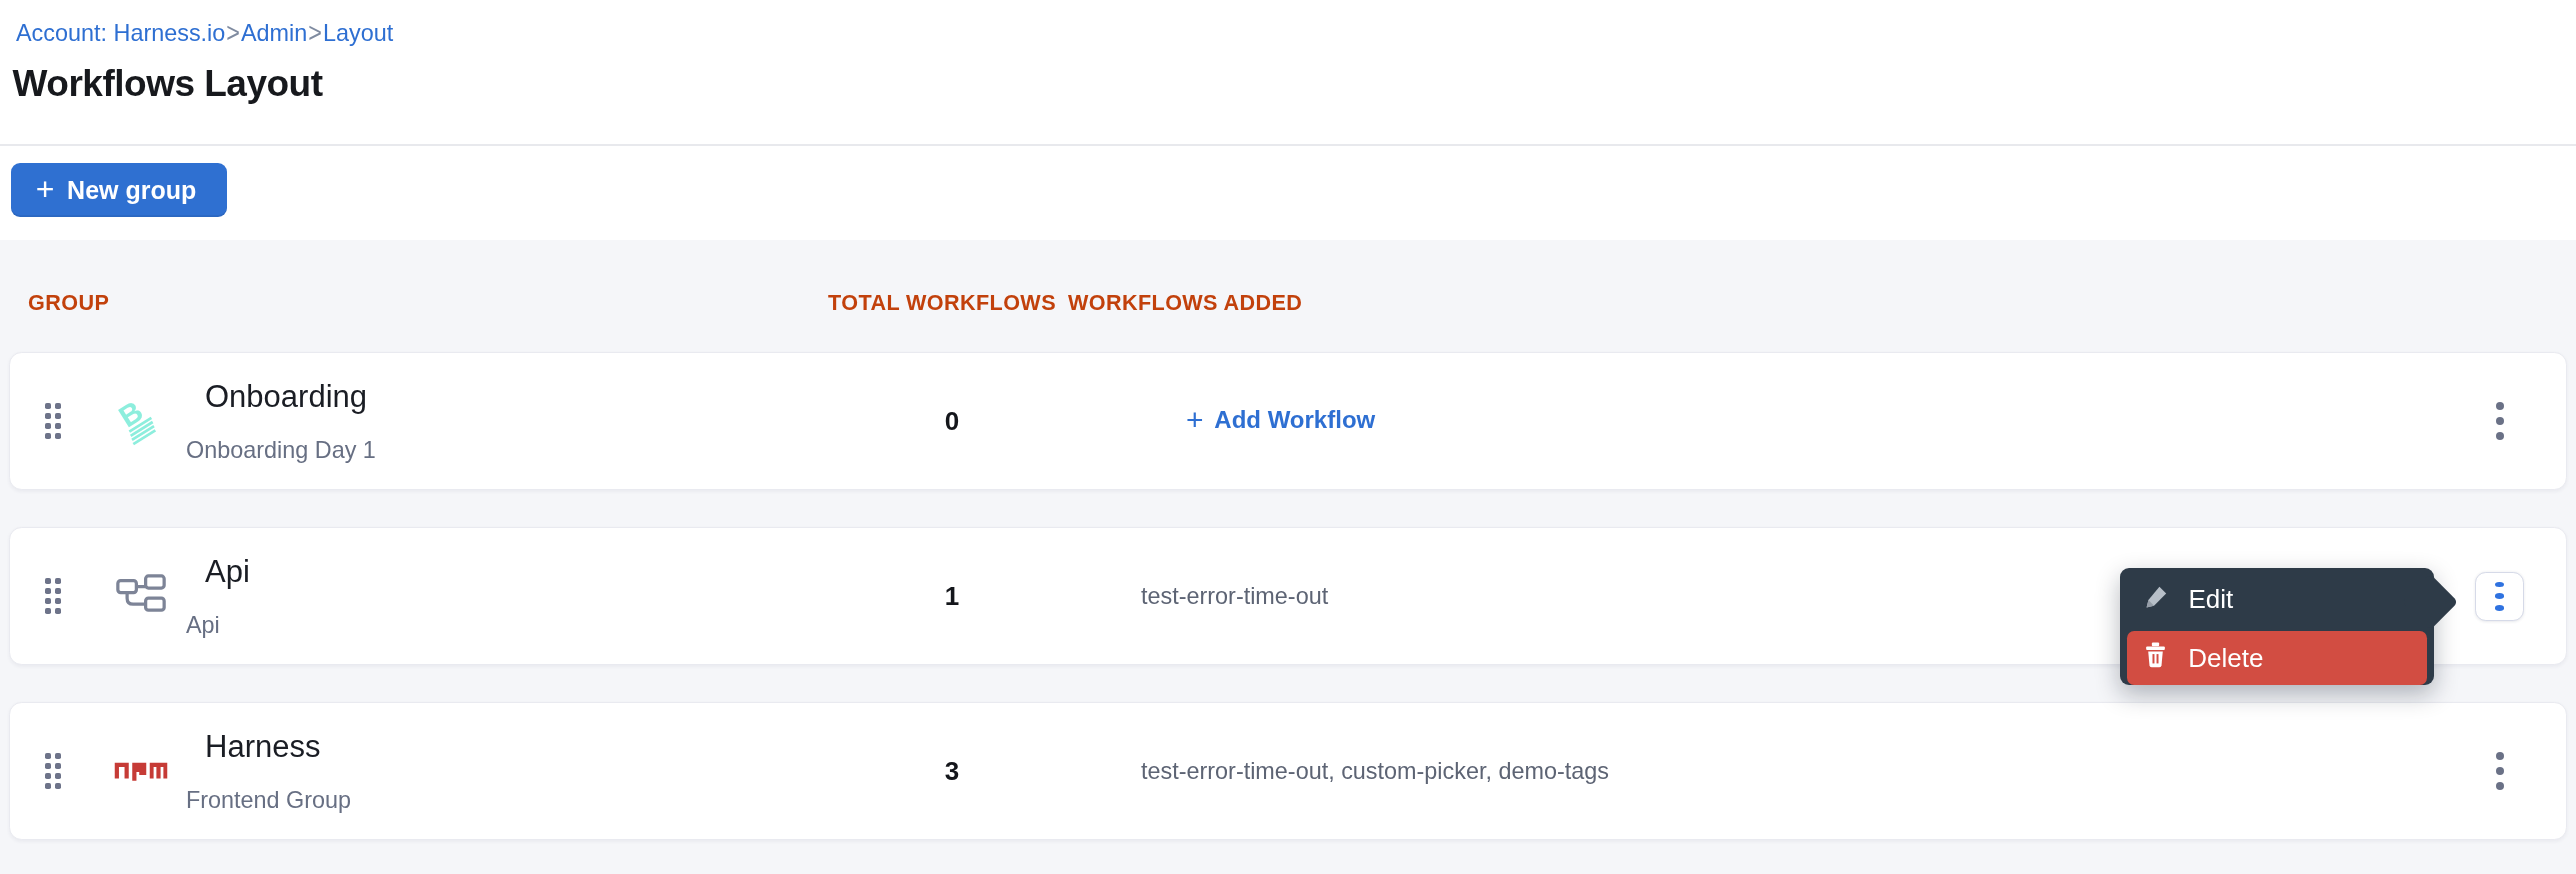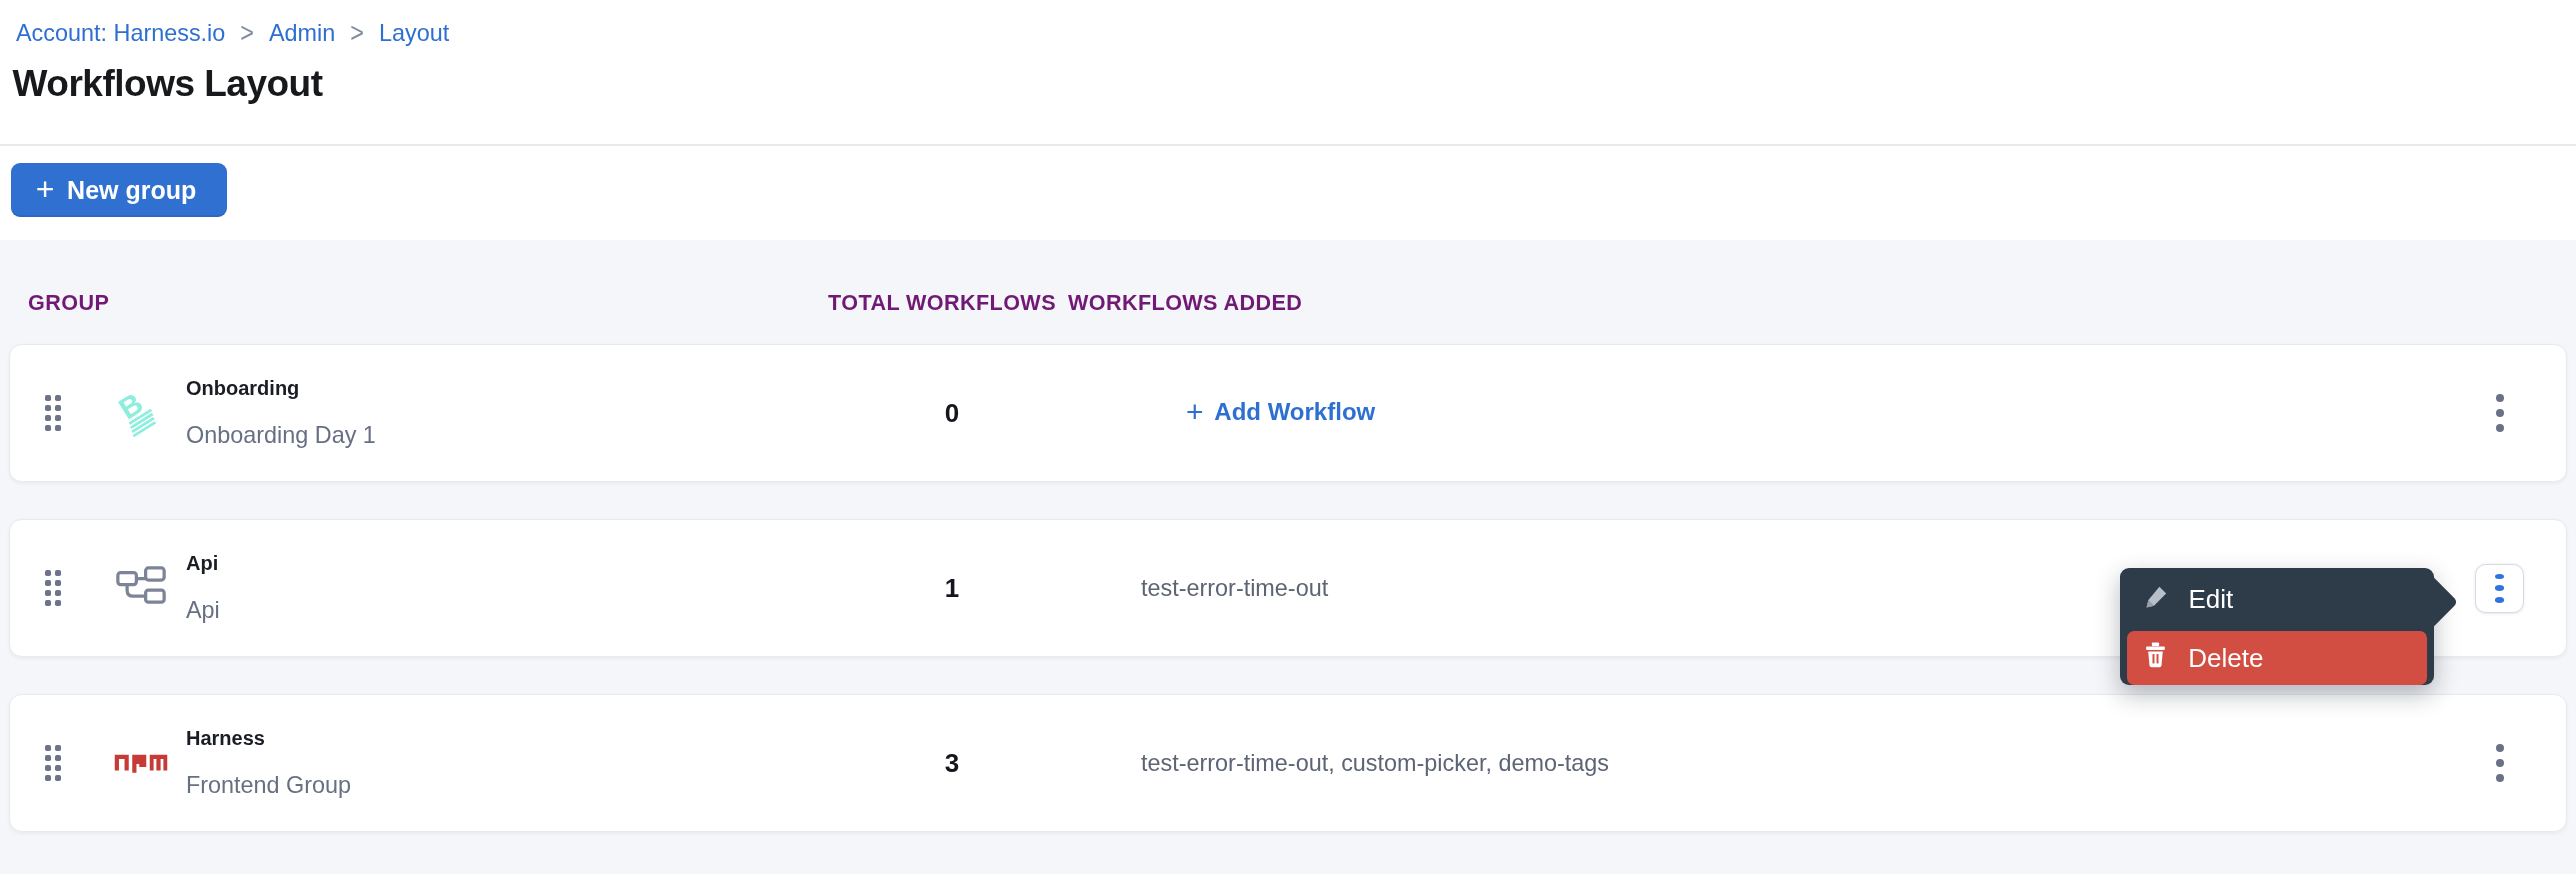--- a/index.html
+++ b/index.html
@@ -18,21 +18,21 @@
   html,body{width:2576px;height:874px;overflow:hidden;}
   body{
     font-family:"Liberation Sans", sans-serif;
     background:#ffffff;
     position:relative;
     color:var(--ink);
   }
   
   .breadcrumb{
     position:absolute;top:20px;left:16px;
-    display:flex;align-items:center;gap:15px;
+    display:flex;align-items:center;gap:1px;
     font-size:23.4px;
   }
   .crumb{color:var(--blue);text-decoration:none;cursor:pointer;}
   .crumb-sep{color:#7f8ba0;font-size:23.4px;transform:scaleY(1.15);}
   .page-title{
     position:absolute;top:63px;left:12.6px;
     font-size:37px;font-weight:700;letter-spacing:-0.5px;color:#17191d;text-align:center;
   }
   .top-divider{
     position:absolute;top:144px;left:0;width:100%;height:1.8px;background:#e8e9ed;
@@ -50,42 +50,42 @@
   .new-group-btn .plus{font-size:32px;font-weight:400;line-height:1;margin-top:-2.7px;}
   
   .table-area{
     position:absolute;top:240px;left:0;right:0;bottom:0;
     background:var(--band);
     padding:49px 9px 0 9px;
   }
   .thead{
     display:grid;
     grid-template-columns:807px 252px auto;
-    font-size:21.6px;font-weight:700;letter-spacing:0.4px;color:#701a75;
-    margin-bottom:28px;line-height:27px;
+    font-size:21.6px;font-weight:700;letter-spacing:0.4px;color:#c2410c;
+    margin-bottom:36px;line-height:27px;
   }
   .thead .h-group{padding-left:19px;}
   .thead .h-total{text-align:center;}
   .card{
     background:#fff;border:0.9px solid var(--card-border);border-radius:12.6px;
     height:138px;margin-bottom:37px;
     display:grid;
     grid-template-columns:86px 90px 640px 252px 1fr 133px;
     align-items:center;
     box-shadow:0 1.8px 3.6px rgba(30,40,70,.05);
     position:relative;
   }
   .c-handle{display:flex;justify-content:center;}
   .drag-handle{
     display:grid;grid-template-columns:repeat(2,5.4px);grid-auto-rows:5.4px;gap:4.5px;
     cursor:grab;padding:5.4px;
   }
   .drag-handle i{width:5.4px;height:5.4px;background:#6d7389;border-radius:1.8px;}
   .c-icon{display:flex;justify-content:center;align-items:center;}
-  .c-name .name{font-size:20px;font-weight:700;color:#1a1d24;}
+  .c-name .name{font-size:31px;font-weight:400;color:#1a1d24;margin-left:19px;}
   .c-name .desc{font-size:23.4px;color:var(--sub);margin-top:22px;}
   .c-total{font-size:26px;font-weight:700;text-align:center;color:#14161b;}
   .c-added{font-size:23.4px;color:#5d6474;padding-left:63px;}
   .add-workflow{
     display:inline-flex;align-items:center;gap:10.8px;margin-left:45px;
     color:var(--blue);font-size:24px;font-weight:700;cursor:pointer;text-decoration:none;
   }
   .add-workflow .plus{font-size:30px;font-weight:400;line-height:1;margin-top:-1.8px;}
   .c-kebab{display:flex;justify-content:center;}
   .kebab-btn{

